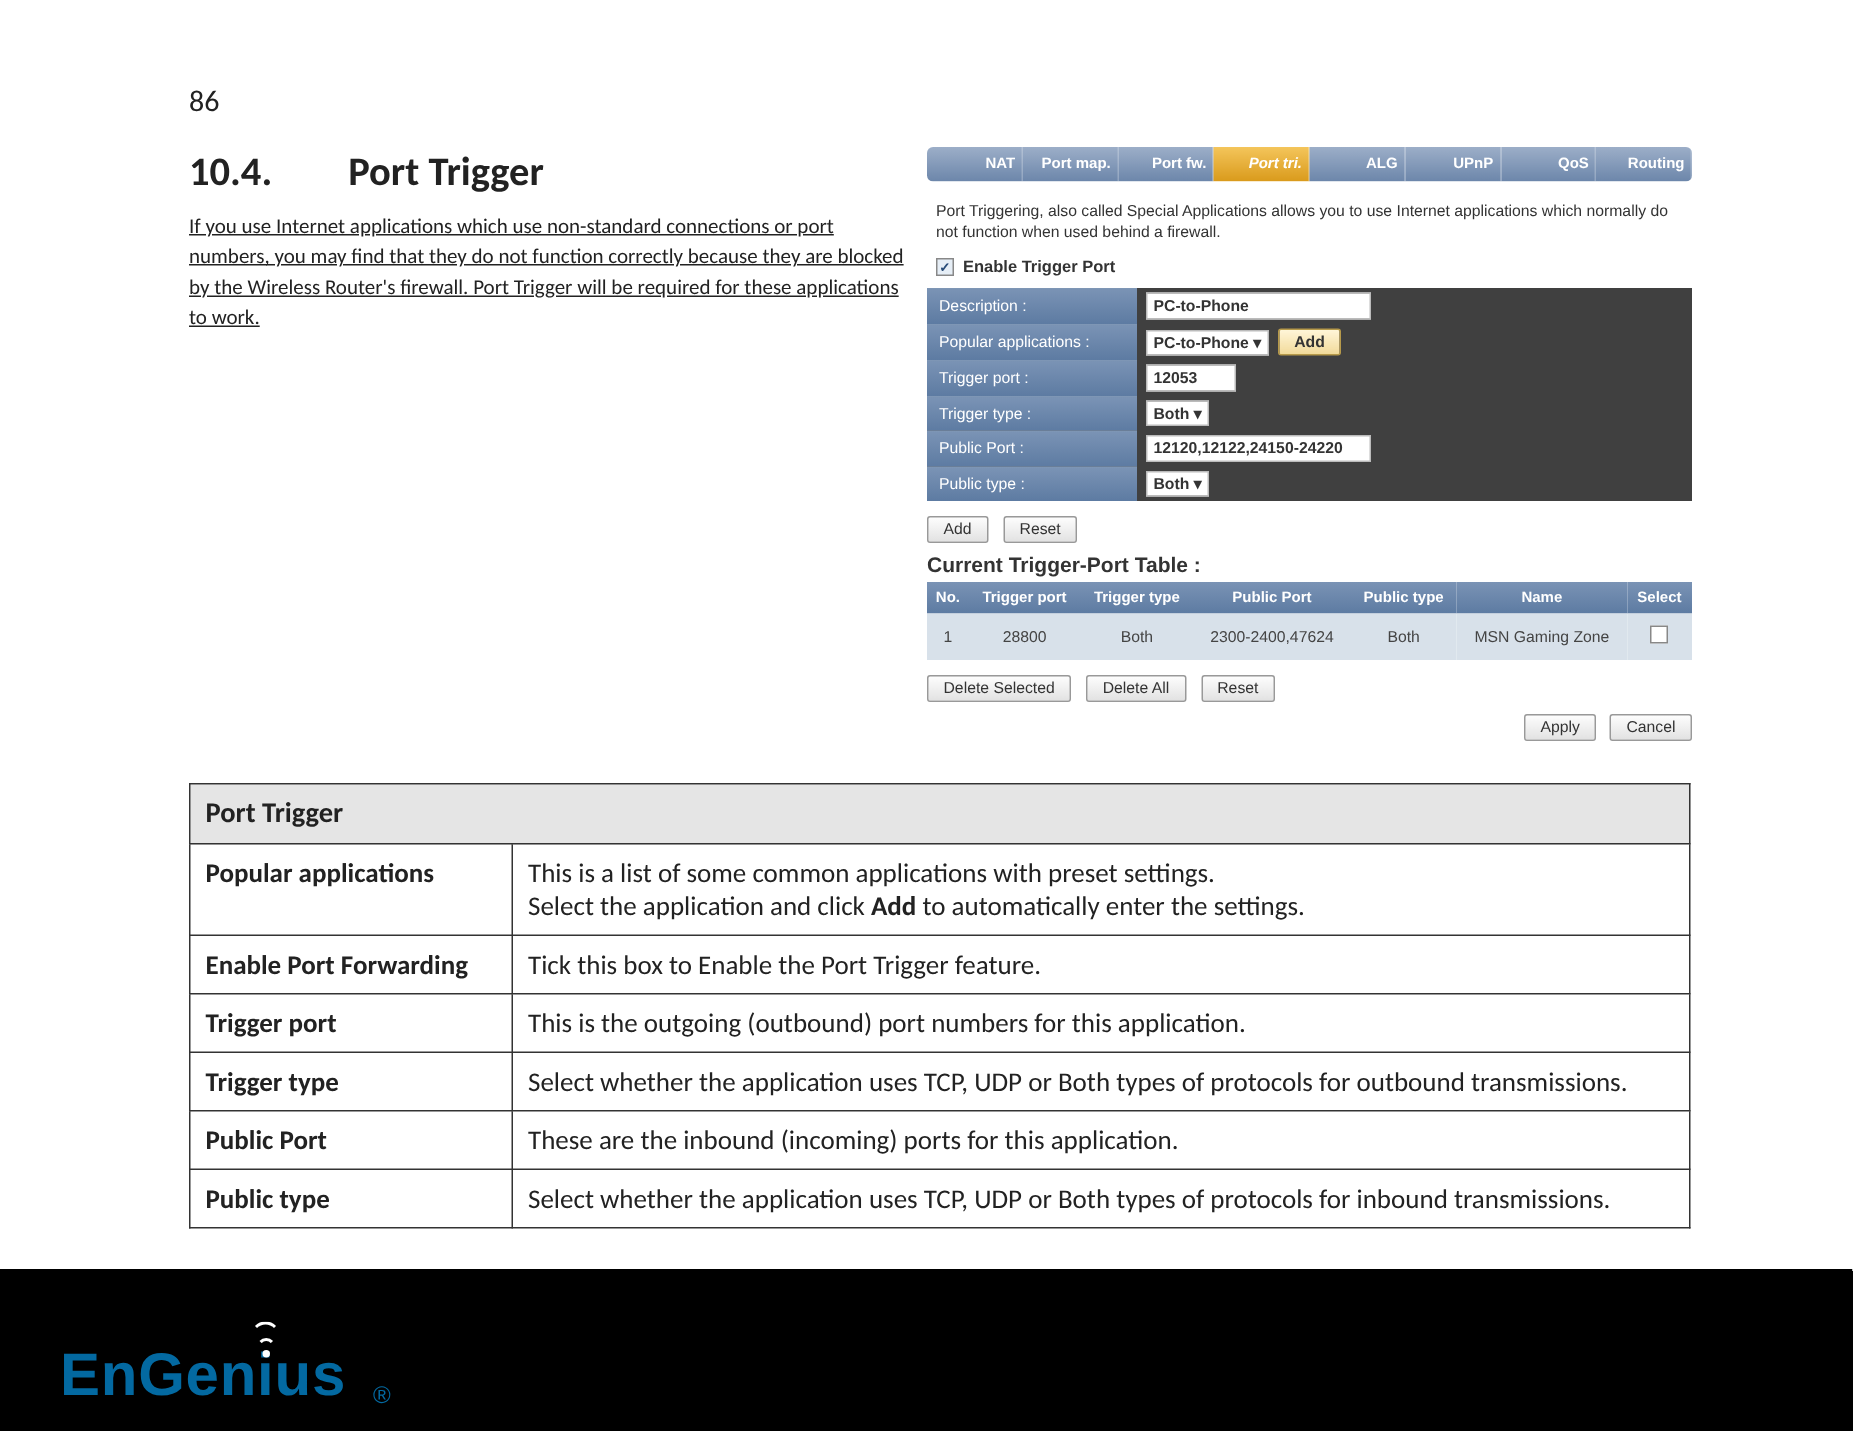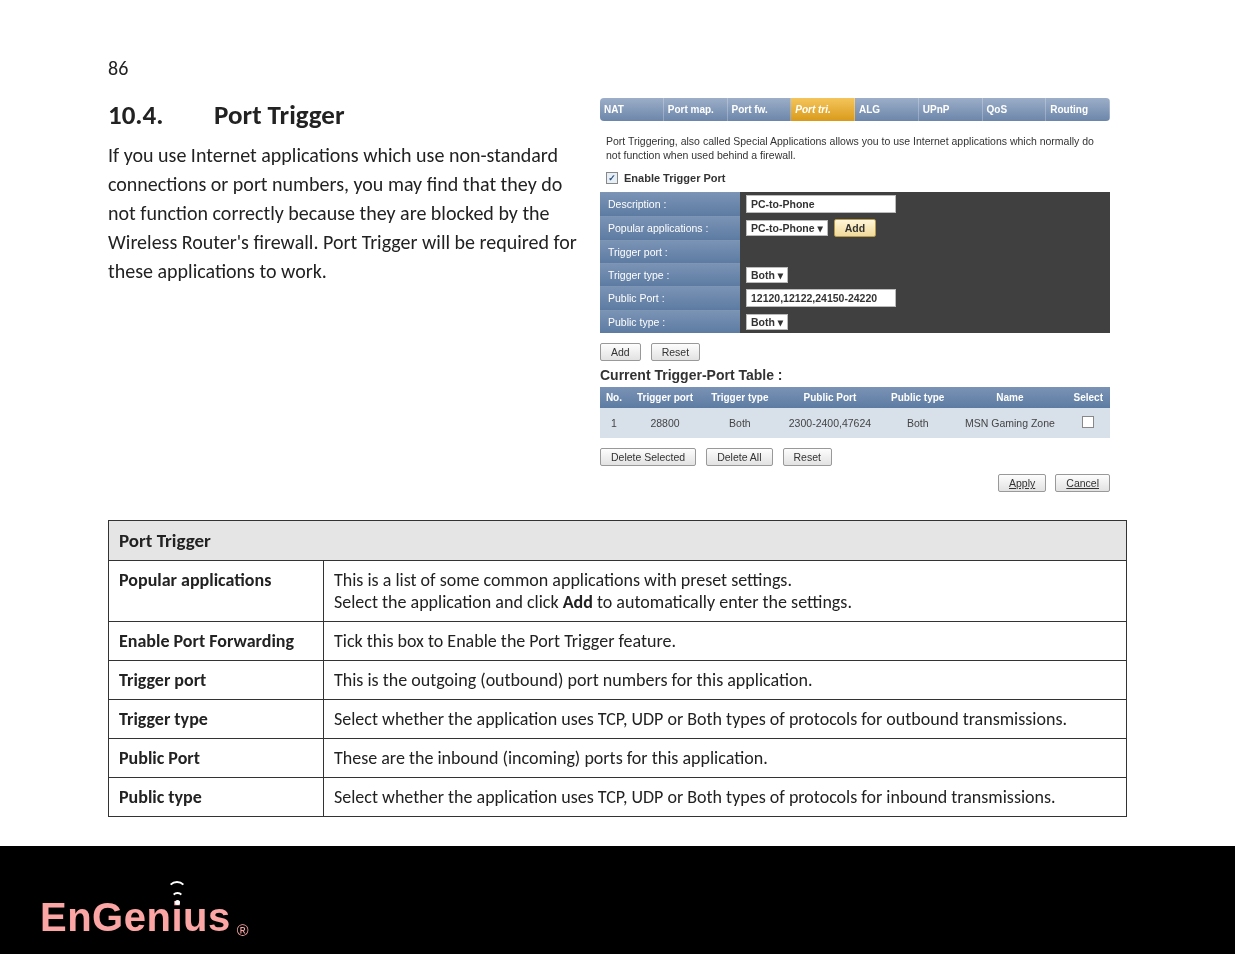--- a/index.html
+++ b/index.html
@@ -6,40 +6,41 @@
   body {
     font-family: "Segoe UI", Calibri, Arial, sans-serif;
     width: 1235px;
     height: 954px;
     position: relative;
     background: #fff;
     color: #222;
   }
   .page {
     padding: 56px 108px 0 108px;
+    margin-left: 18px;
   }
   .pagenum { font-size: 20px; }
   .content-row { display: flex; gap: 12px; margin-top: 18px; }
   .col-left { flex: 0 0 480px; }
   .col-right { flex: 1; }
   .h2 { font-size: 27px; font-weight: 700; margin-bottom: 10px; }
   .h2 .num { display:inline-block; min-width: 100px; }
-  .para { font-size: 20px; line-height: 1.45; }
+  .para { font-size: 14px; line-height: 1.45; text-decoration: underline; }
 
   
   .router {
     font-family: Verdana, Arial, sans-serif;
     font-size: 11px;
     color: #333;
     width: 510px;
   }
   .tabs { display: flex; border-radius: 4px; overflow: hidden; }
   .tab {
     flex: 1;
-    text-align: left;
+    text-align: right;
     padding: 6px 4px;
     color: #fff;
     background: linear-gradient(#9caec8, #6c86aa);
     border-right: 1px solid rgba(255,255,255,0.25);
     font-weight: 700;
     font-size: 10px;
     white-space: nowrap;
   }
   .tab.active { background: linear-gradient(#f4c55b, #d99a1b); font-style: italic; }
   .router .intro { margin: 14px 6px 10px 6px; font-size: 10.5px; line-height: 1.3; }
@@ -68,21 +69,21 @@
     font-size:10.5px;
     border-radius:2px;
   }
   .btn.hl { background: linear-gradient(#fff5d8, #f1da9a); border-color:#b79a4a; }
   .btnrow { display:flex; gap:10px; margin:10px 0 6px 0; }
   .tbltitle { font-weight:700; font-size:14px; margin:4px 0; }
   table.rt { width:100%; border-collapse:collapse; font-size:10.5px; }
   table.rt th { background: linear-gradient(#7a93b5, #5d7ba2); color:#fff; padding:5px 4px; font-weight:700; font-size:10px; }
   table.rt td { background:#d8e1ea; padding:8px 4px; text-align:center; color:#444; }
   .footerbtns { text-align:right; margin-top:8px; }
-  .footerbtns .btn { margin-left:6px;text-decoration:underline; }
+  .footerbtns .btn { margin-left:6px; }
 
   
   table.desc {
     width: 100%;
     border-collapse: collapse;
     margin-top: 28px;
     font-size: 18px;
   }
   table.desc td, table.desc th {
     border: 1px solid #333;
@@ -95,22 +96,22 @@
 
   
   .footer {
     position:absolute;
     left:0; right:0; bottom:0;
     height:108px;
     background:#000;
   }
   .logo {
     position:absolute; left:40px; bottom:14px;
-    color:#fca5a5; font-family: Arial, sans-serif;
-    display:flex; align-items:flex-end; gap:2px;
+    color:#0369a1; font-family: Arial, sans-serif;
+    display:flex; align-items:flex-end; gap:14px;
   }
   .logo .word { font-size:40px; font-weight:600; letter-spacing:0.5px; }
   .logo .i-wrap { position:relative; display:inline-block; }
   .logo .wifi { position:absolute; left:50%; transform:translateX(-50%); bottom:34px; }
   .logo .dot { width:5px; height:5px; background:#fff; border-radius:50%; margin:0 auto 1px auto; }
   .logo .arc { border:2px solid #fff; border-bottom:none; border-left-color:transparent; border-right-color:transparent; border-radius:50%/100% 100% 0 0; margin:0 auto 1px auto; }
   .logo .reg { font-size:16px; vertical-align: top; margin-left:4px; }
 </style>
 </head>
 <body>
@@ -156,20 +157,23 @@
           </div>
           <div class="form-row">
             <div class="lbl">Popular applications :</div>
             <div class="val">
               <span class="sel"><span>PC-to-Phone</span> ▾</span>
               <span class="btn hl">Add</span>
             </div>
           </div>
           <div class="form-row">
             <div class="lbl">Trigger port :</div>
+            <div class="val">
+                <span class="tin w2">12053</span>
+              </div>
           </div>
           <div class="form-row">
             <div class="lbl">Trigger type :</div>
             <div class="val">
                 <span class="sel"><span>Both</span> ▾</span>
               </div>
           </div>
           <div class="form-row">
             <div class="lbl">Public Port :</div>
             <div class="val">

